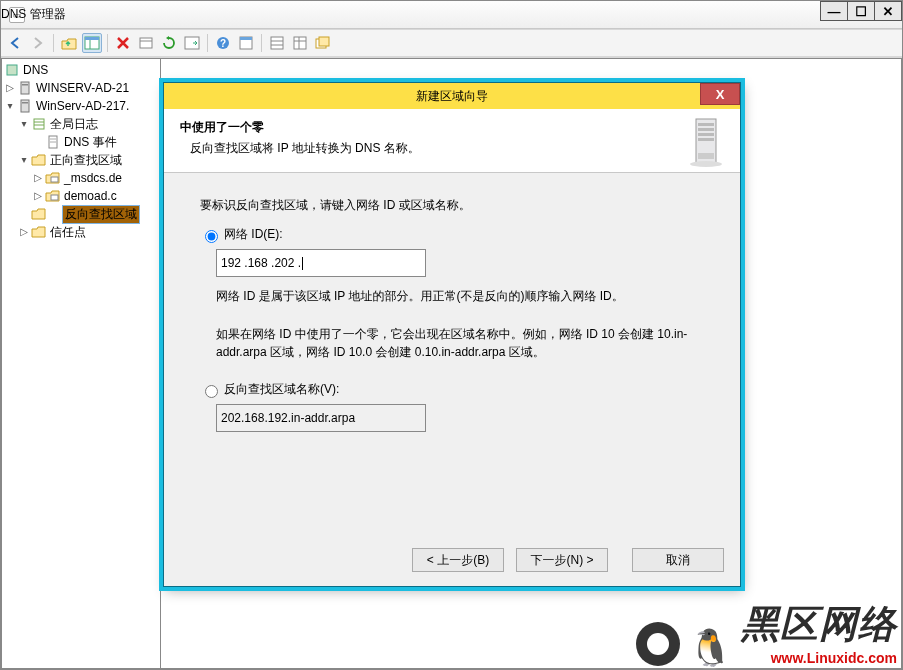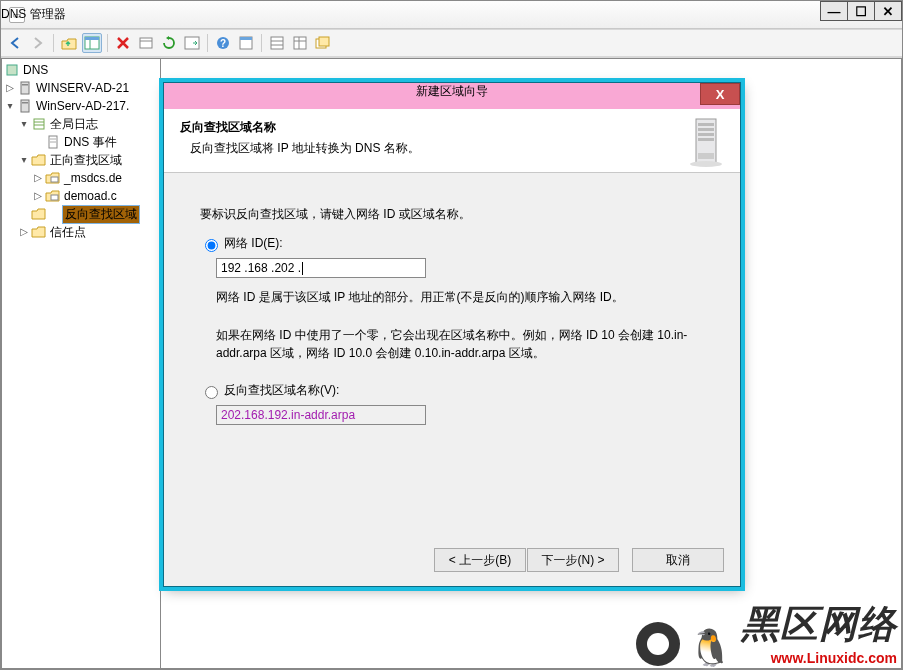--- a/index.html
+++ b/index.html
@@ -161,22 +161,23 @@
     left: 163px;
     top: 82px;
     width: 578px;
     height: 505px;
     background: #f0f0f0;
     border: 1px solid #0a6d86;
     box-shadow: 0 0 0 4px #1bbde0, 2px 4px 12px rgba(0,0,0,0.3);
   }
   .dlg-title {
     height: 26px;
-    background: #f9a8d4;
-    display: flex;
+    background: #fde047;
+    display: flex;
+    align-items: center;
     justify-content: center;
     position: relative;
     color: #000;
   }
   .dlg-close {
     position: absolute;
     right: 0; top: 0;
     width: 40px; height: 22px;
     background: #c75050;
     color: #fff;
@@ -201,56 +202,55 @@
   .dlg-header .h-sub {
     margin-left: 10px;
     margin-top: 4px;
   }
   .dlg-header .server-img {
     position: absolute;
     right: 14px;
     top: 8px;
   }
   .dlg-body {
-    padding: 17px 36px 10px 36px;
-    margin-top: 16px;
+    padding: 24px 36px 10px 36px;
   }
   .radio-row {
     display: flex;
     align-items: center;
     margin: 6px 0;
   }
   .radio-row input[type=radio] {
     margin-right: 6px;
   }
   .field-box {
     margin: 6px 0 10px 16px;
     width: 210px;
-    height: 20px;
+    height: 28px;
     border: 1px solid #888;
     background: #fff;
     padding: 2px 4px;
     font-family: Tahoma, sans-serif;
     display: flex;
     align-items: center;
   }
   .field-box.disabled {
     background: #f0f0f0;
-    color: #a21caf;
+    color: #000000;
   }
   .desc {
     margin: 6px 0 20px 16px;
     line-height: 1.5;
   }
   .dlg-footer {
     position: absolute;
     bottom: 14px;
     right: 16px;
     display: flex;
-    gap: 1px;
+    gap: 12px;
   }
   .dlg-btn {
     min-width: 92px;
     height: 24px;
     background: #e9e9e9;
     border: 1px solid #aaa;
     font-size: 12px;
     display: flex;
     align-items: center;
     justify-content: center;
@@ -536,21 +536,21 @@
     <div class="detail-pane"></div>
   </div>
 </div>
 
 <div class="dialog">
   <div class="dlg-title">
     <span>新建区域向导</span>
     <div class="dlg-close">X</div>
   </div>
   <div class="dlg-header">
-    <div class="h-title">反向查找区域名称</div>
+    <div class="h-title">中使用了一个零</div>
     <div class="h-sub">反向查找区域将 IP 地址转换为 DNS 名称。</div>
     <div class="server-img">
       <svg width="40" height="50">
         <rect x="10" y="2" width="20" height="44" fill="#e8e8ea" stroke="#999"></rect>
         <rect x="12" y="6" width="16" height="3" fill="#bbb"></rect>
         <rect x="12" y="11" width="16" height="3" fill="#bbb"></rect>
         <rect x="12" y="16" width="16" height="3" fill="#bbb"></rect>
         <rect x="12" y="21" width="16" height="3" fill="#bbb"></rect>
         <rect x="12" y="36" width="16" height="6" fill="#ccc"></rect>
         <ellipse cx="20" cy="47" rx="16" ry="3" fill="#ddd"></ellipse>

